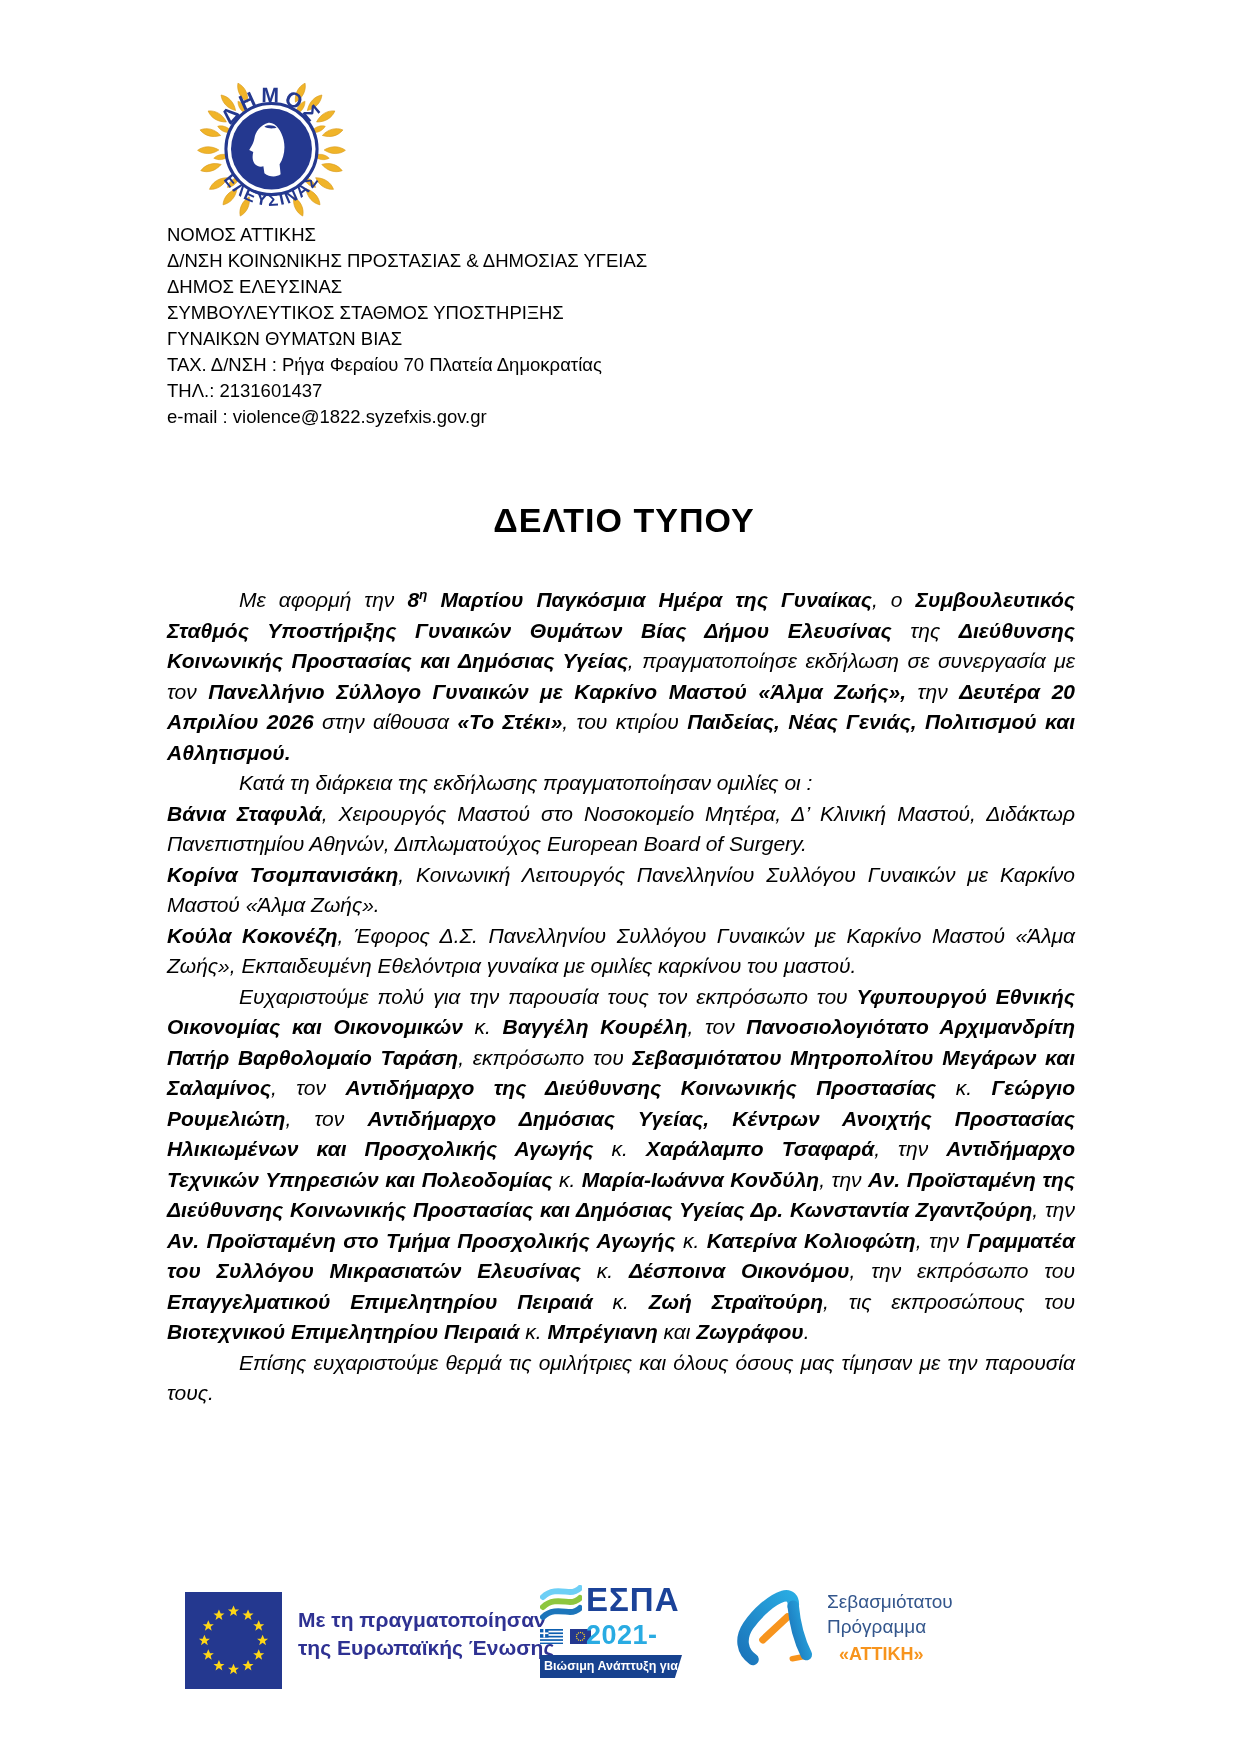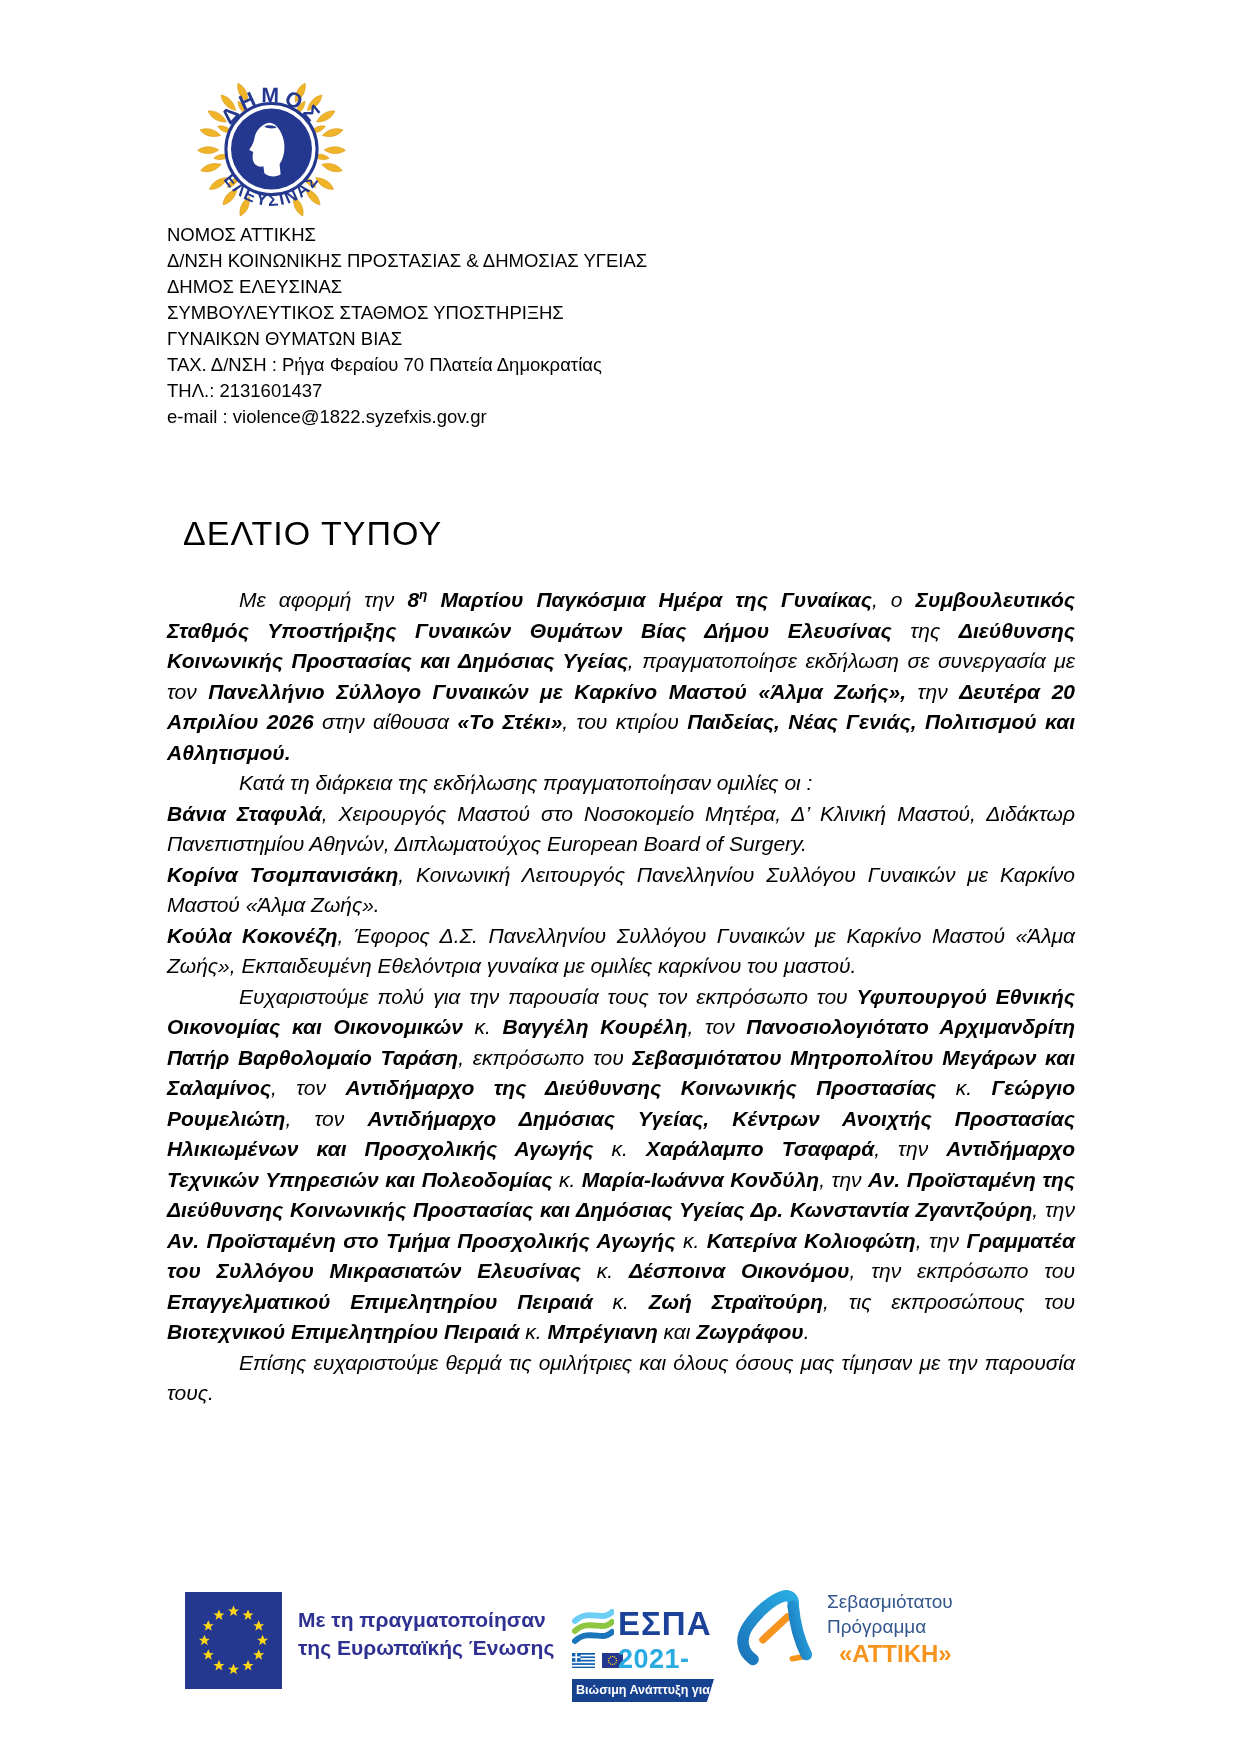--- a/index.html
+++ b/index.html
@@ -12,53 +12,53 @@
     overflow:hidden;
   }
   
   .muni-logo{position:absolute;left:193px;top:64px;width:158px;height:162px;}
   
   .org{position:absolute;left:167px;top:222px;font-size:18.5px;line-height:26px;color:#000;}
   .org .org-line{white-space:nowrap;}
   .b{font-weight:bold;}
   
   .title{
-    position:absolute;left:167px;top:498px;width:908px;margin:16px;
-    font-size:34px;font-weight:normal;letter-spacing:1px;color:#000;
+    position:absolute;left:167px;top:498px;width:908px;margin:3px;
+    text-align:center;font-size:34px;font-weight:bold;letter-spacing:1px;color:#000;
   }
   
   .body-text{
     position:absolute;left:167px;top:585px;width:908px;
     font-size:21px;line-height:30.5px;text-align:justify;
   }
   .body-text p{margin:0;font-style:italic;}
   .body-text p.ind{text-indent:72px;}
   sup{font-size:0.65em;line-height:0;}
   
   .eu-flag{position:absolute;left:185px;top:1592px;width:97px;height:97px;}
   .eu-text{
     position:absolute;left:298px;top:1606px;
     font-size:21px;font-weight:bold;color:#2e3192;line-height:28px;white-space:nowrap;
   }
-  .espa{position:absolute;left:572px;top:1585px;width:145px;height:95px;margin-top:24px;}
+  .espa{position:absolute;left:540px;top:1585px;width:145px;height:95px;}
   .espa-waves{position:absolute;left:0;top:0;width:42px;height:38px;}
   .espa-name{position:absolute;left:46px;top:-4px;font-size:33px;font-weight:bold;color:#1b4298;letter-spacing:1px;}
   .espa-flags{position:absolute;left:0;top:44px;white-space:nowrap;}
   .espa-flags svg{vertical-align:top;margin-right:3px;}
   .espa-years{position:absolute;left:46px;top:35px;font-size:27px;font-weight:bold;color:#29abe2;letter-spacing:0.5px;}
   .espa-bar{
     position:absolute;left:0;top:70px;width:142px;height:23px;
     background:#17428f;clip-path:polygon(0 0,100% 0,95% 100%,0 100%);
     color:#fff;font-size:12.5px;font-weight:bold;line-height:23px;text-align:center;
   }
   .attiki{position:absolute;left:735px;top:1585px;width:220px;height:100px;}
   .attiki-a{position:absolute;left:0;top:2px;width:82px;height:86px;}
   .attiki-text{position:absolute;left:92px;top:4px;}
   .attiki-l1,.attiki-l2{font-size:19px;color:#33568c;line-height:25px;white-space:nowrap;}
-  .attiki-l3{font-size:24px;font-weight:bold;color:#f7941d;line-height:30px;padding-left:12px;white-space:nowrap;}
+  .attiki-l3{font-size:18px;font-weight:bold;color:#f7941d;line-height:30px;padding-left:12px;white-space:nowrap;}
 </style>
 </head>
 <body>
 
 <div class="page">
 
   <svg class="muni-logo" viewBox="0 0 155 160" aria-hidden="true">
     <defs>
       <path id="lf" d="M0,0 C4.5,-7 4.5,-15 0,-21 C-4.5,-15 -4.5,-7 0,0 Z"></path>
       <path id="arcTop" d="M 31,84 A 46,46 0 0 1 123,84" fill="none"></path>

